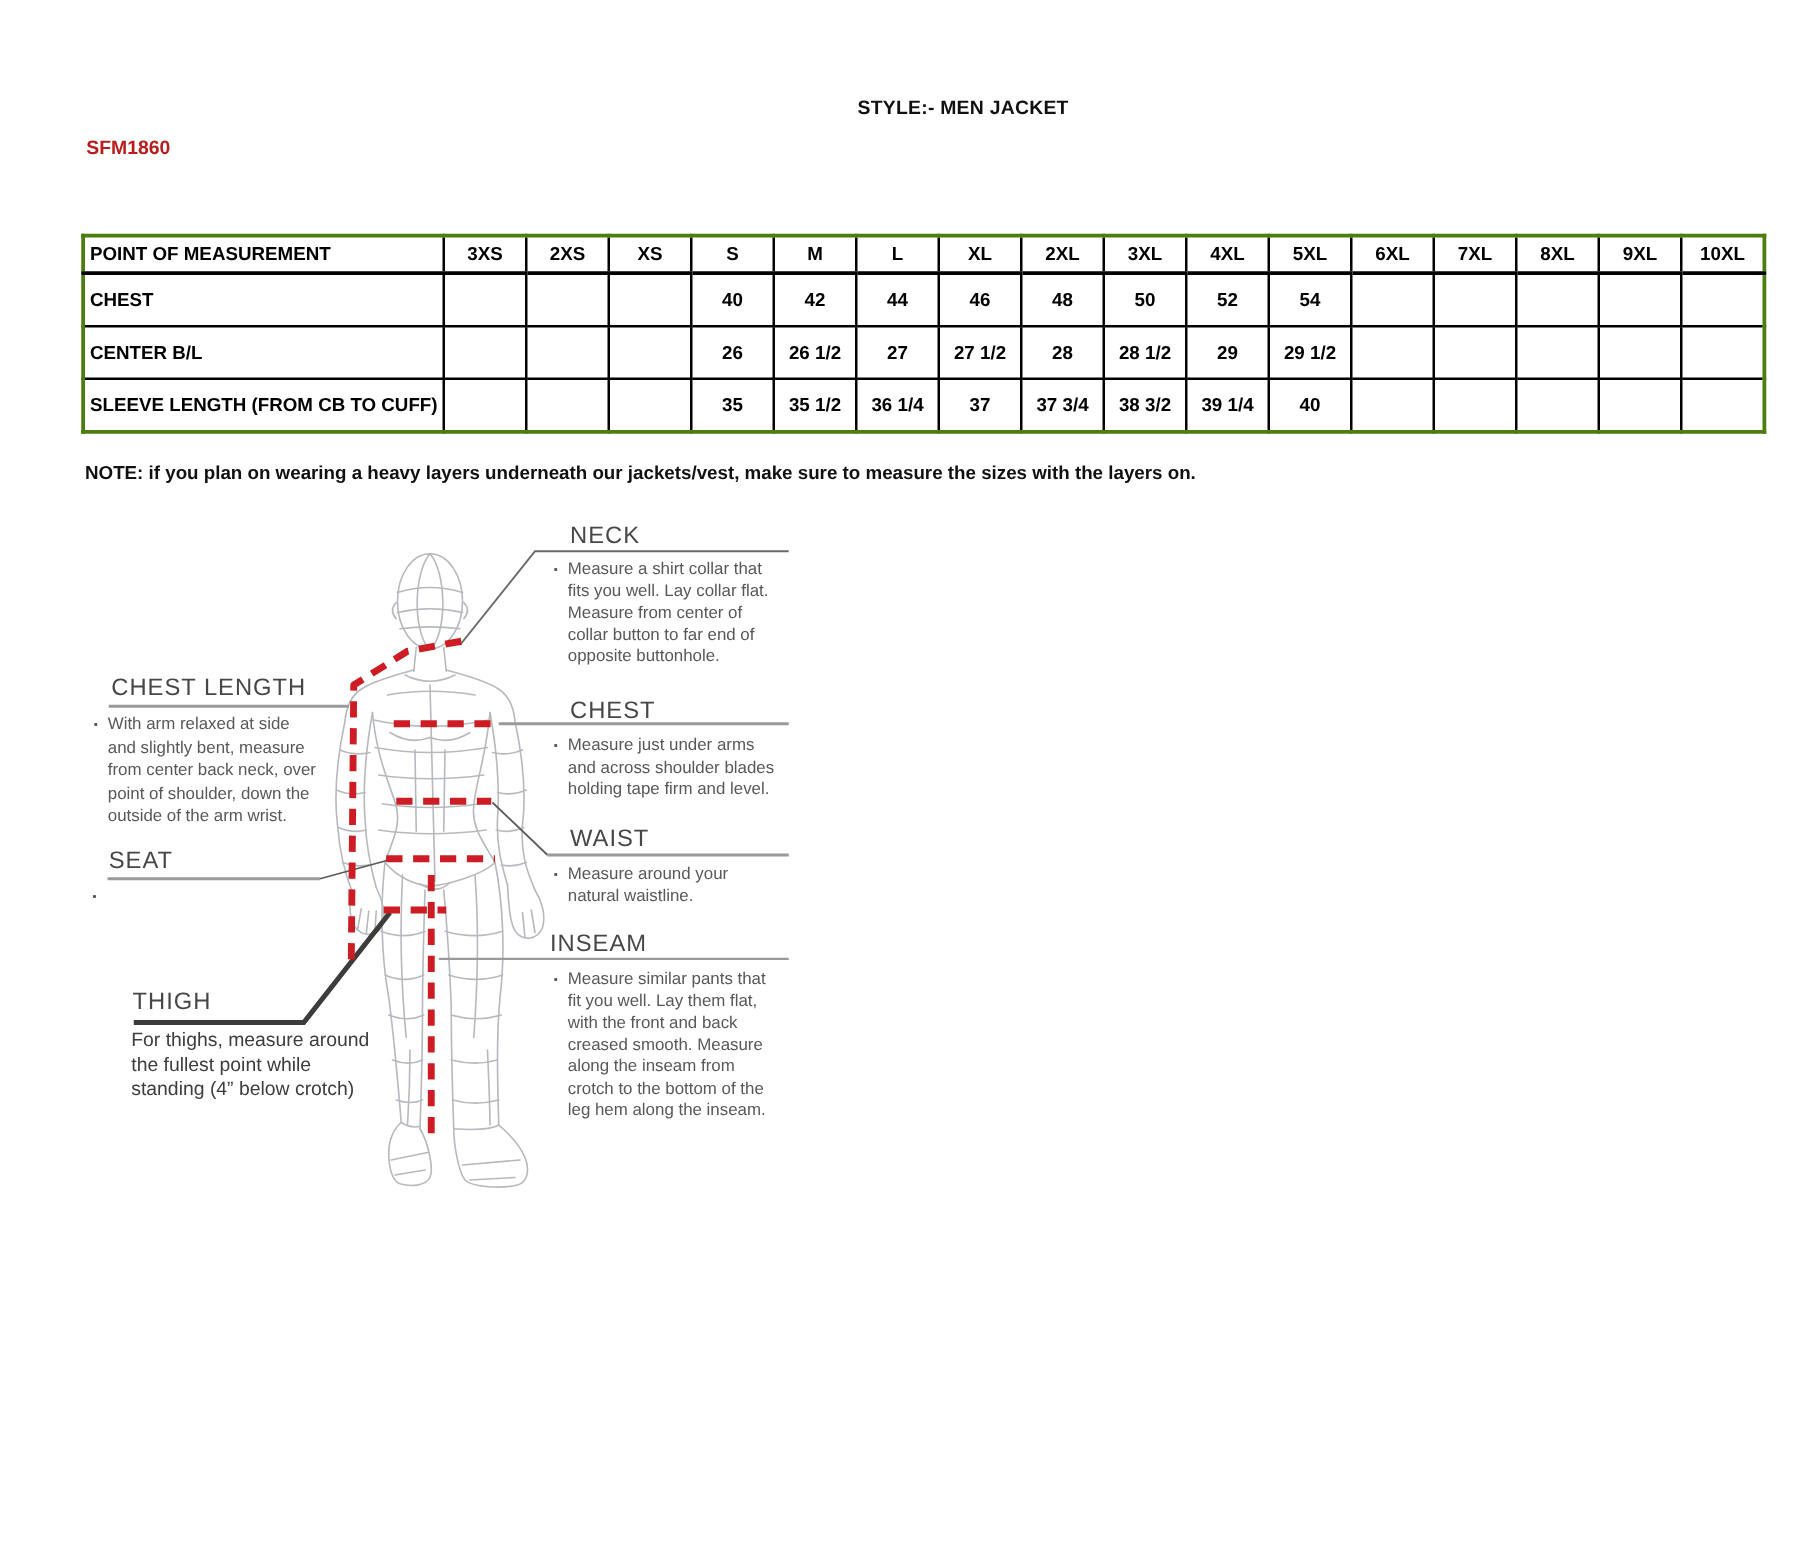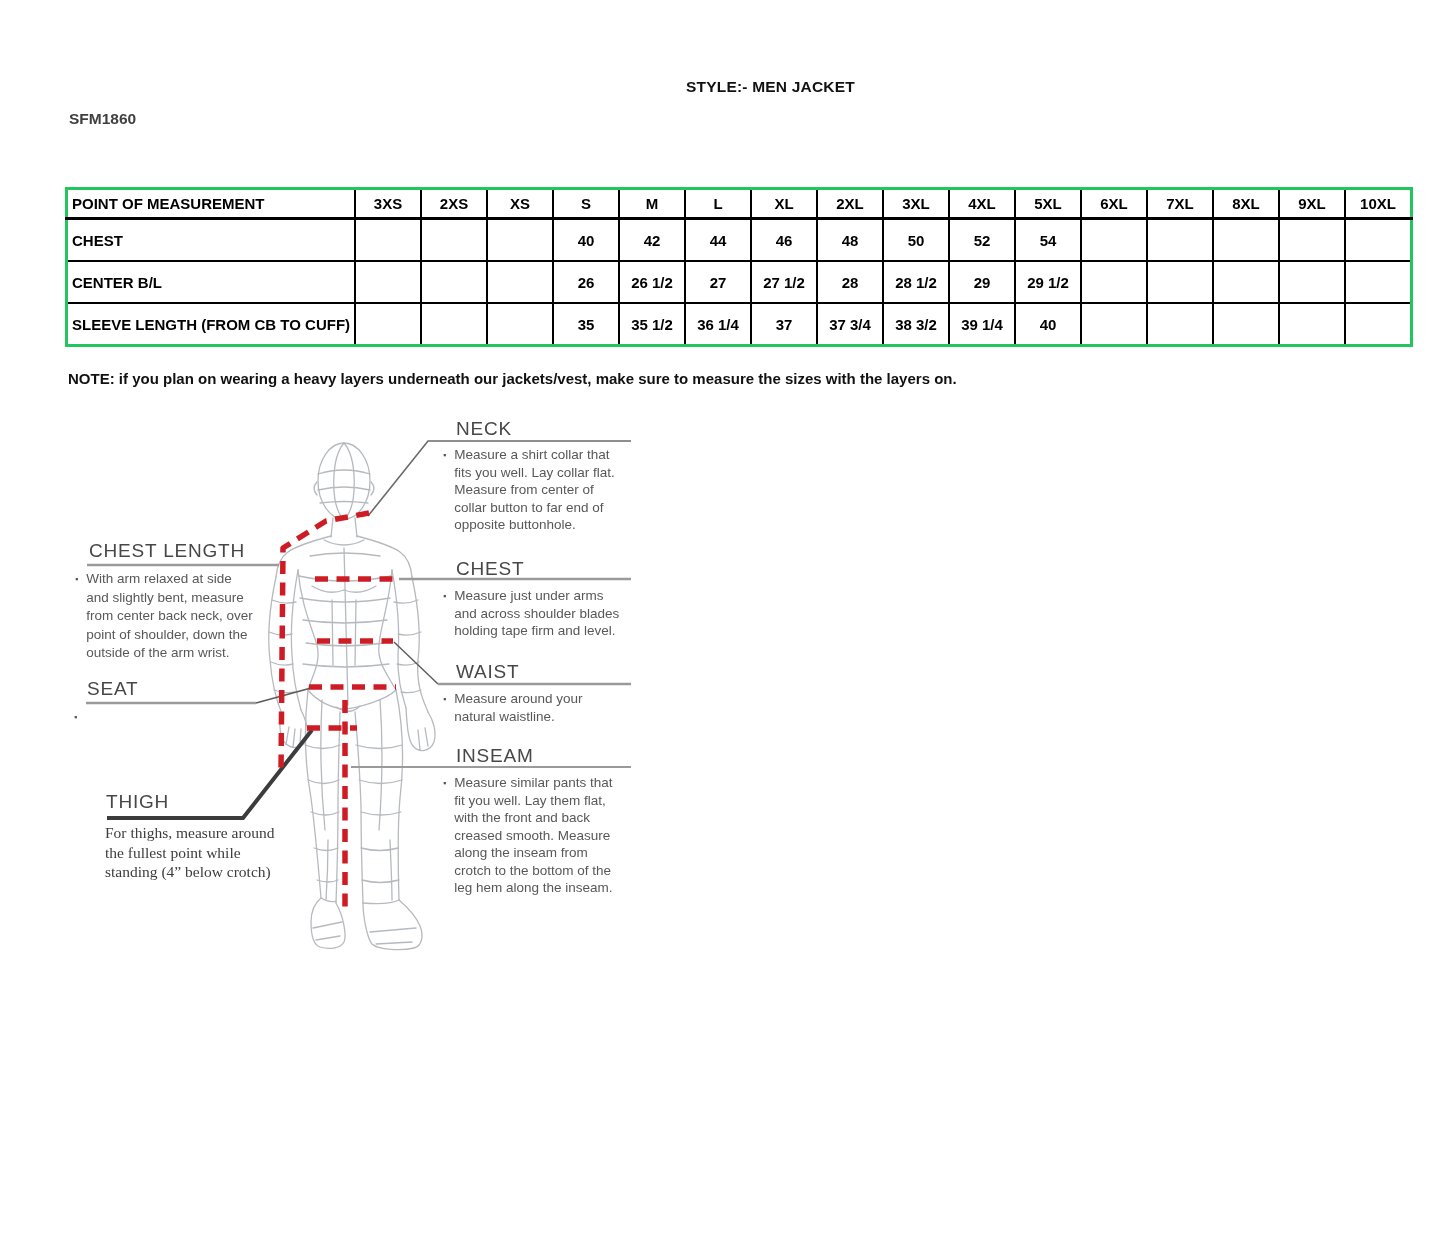--- a/index.html
+++ b/index.html
@@ -11,31 +11,31 @@
     overflow:hidden;
   }
   
   .doc-title{
     position:absolute;left:686px;top:78px;
     font-size:15.5px;font-weight:bold;color:#111;
     letter-spacing:0.2px;
   }
   .style-code{
     position:absolute;left:69px;top:110px;
-    font-size:15.5px;font-weight:bold;color:#404040;text-align:right;
+    font-size:15.5px;font-weight:bold;color:#b91c1c;text-align:right;
   }
   .note{
     position:absolute;left:68px;top:370px;
     font-size:15px;font-weight:bold;color:#111;
   }
   
   table.size-table{
     position:absolute;left:65px;top:187px;
     border-collapse:collapse;table-layout:fixed;
-    border:3px solid #22c55e;
+    border:3px solid #4d7c0f;
     background:#fff;
   }
   table.size-table th, table.size-table td{
     border:2px solid #000;
     font-size:15px;font-weight:bold;color:#000;
     text-align:center;vertical-align:middle;
     padding:0;
     height:40px;
     width:64px;
     white-space:nowrap;
@@ -56,21 +56,21 @@
     width:210px;
     font-size:13.5px;line-height:17.5px;color:#585858;
   }
   .sec-desc .txt{white-space:pre-line;}
   .sec-desc .blt{
     font-size:9px;line-height:9px;margin:5px 8px 0 0;color:#4f4f4f;
     flex:0 0 auto;
   }
   .sec-desc.wide-lh{line-height:18.5px;}
   .sec-desc.thigh-desc{
-    font-size:15.5px;line-height:19.5px;color:#3d3d3d;font-family:Liberation Serif, serif;
+    font-size:15.5px;line-height:19.5px;color:#3d3d3d;
   }
   svg.diagram-art{position:absolute;left:0;top:0;}
 </style>
 </head>
 <body>
 
 <div class="page">
 
   <div class="doc-title">STYLE:- MEN JACKET</div>
   <div class="style-code">SFM1860</div>
@@ -286,21 +286,21 @@
 holding tape firm and level.</span>
   </div>
 
   <div class="sec-title" style="left:456px;top:661px">WAIST</div>
   <div class="sec-desc" style="left:443px;top:690px">
     <span class="blt">▪</span>
     <span class="txt">Measure around your
 natural waistline.</span>
   </div>
 
-  <div class="sec-title" style="left:456px;top:745px">INSEAM</div>
+  <div class="sec-title" style="left:440px;top:745px">INSEAM</div>
   <div class="sec-desc" style="left:443px;top:774px">
     <span class="blt">▪</span>
     <span class="txt">Measure similar pants that
 fit you well. Lay them flat,
 with the front and back
 creased smooth. Measure
 along the inseam from
 crotch to the bottom of the
 leg hem along the inseam.</span>
   </div>

